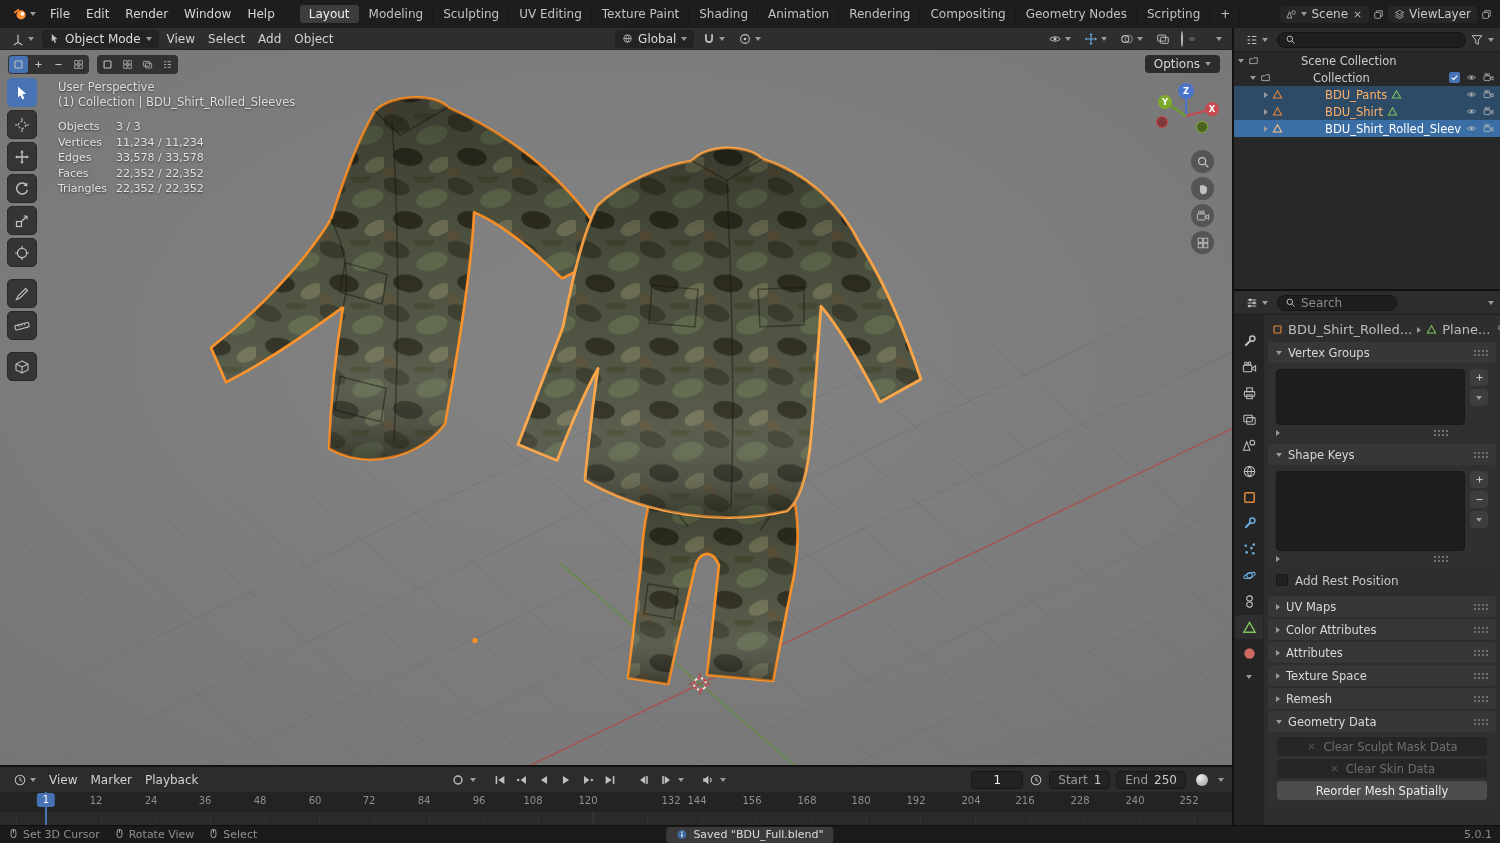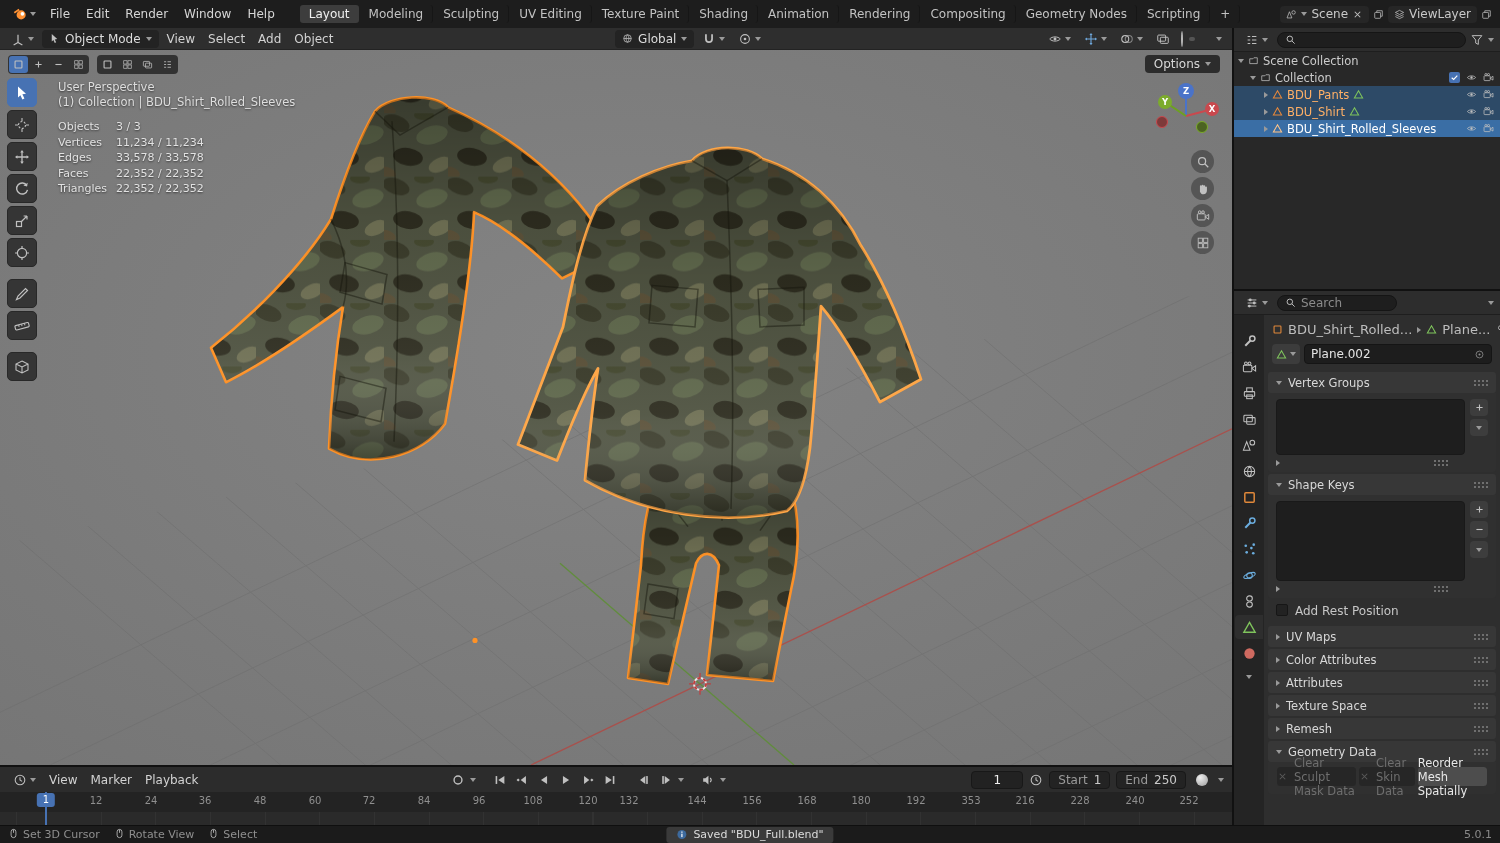--- a/index.html
+++ b/index.html
@@ -49,21 +49,21 @@
 .tool-btn .ic{width:16px;height:16px;}
 .tool-gap{height:6px;}
 .gizmo{position:absolute;right:12px;top:26px;width:68px;height:68px;}
 .navcol{position:absolute;right:18px;top:100px;display:flex;flex-direction:column;gap:4px;}
 .nav-btn{width:23px;height:23px;border-radius:50%;background:rgba(47,47,47,.5);display:flex;align-items:center;justify-content:center;}
 
 .outliner{height:263px;background:#282828;display:flex;flex-direction:column;border-bottom:2px solid #111;flex:none;}
 .ol-header{height:24px;background:#2d2d2d;border-bottom:1px solid #1e1e1e;display:flex;align-items:center;padding:0 6px;gap:4px;flex:none;}
 .search-pill{display:flex;align-items:center;gap:5px;background:#1e1e1e;border:1px solid #151515;border-radius:9px;padding:1px 7px;height:16px;flex:1;color:#8b8b8b;}
 .ol-row{height:17px;display:flex;align-items:center;gap:4px;padding:0 4px;font-size:11.5px;color:#cccccc;}
-.ol-row .name{white-space:nowrap;overflow:hidden;}
+.ol-row .name{white-space:nowrap;overflow:hidden;margin-left:38px;}
 .ol-row.sel{background:#2d4a67;color:#ffb066;}
 .ol-row.act{background:#3a6ea5;color:#ffffff;}
 .ol-right{margin-left:auto;display:flex;align-items:center;gap:6px;padding-right:2px;}
 .check{width:11px;height:11px;border-radius:2px;background:#4772b3;display:flex;align-items:center;justify-content:center;flex:none;}
 
 .properties{flex:1;background:#2e2e2e;display:flex;flex-direction:column;min-height:0;}
 .pr-header{height:24px;background:#2d2d2d;border-bottom:1px solid #1e1e1e;display:flex;align-items:center;gap:4px;padding:0 6px;flex:none;}
 .pr-main{flex:1;display:flex;min-height:0;}
 .pr-tabs{width:30px;background:#242424;display:flex;flex-direction:column;align-items:center;padding-top:14px;gap:2px;flex:none;}
 .tab{width:28px;height:24px;display:flex;align-items:center;justify-content:center;border-radius:4px 0 0 4px;}
@@ -78,21 +78,21 @@
 .panel-hdr .grip{margin-left:auto;}
 .panel-body{margin:0 4px;background:#303030;border-radius:0 0 3px 3px;padding:6px 8px;}
 .list-wrap{display:flex;gap:5px;}
 .listbox{flex:1;background:#1e1e1e;border:1px solid #191919;border-radius:4px;}
 .side-col{display:flex;flex-direction:column;gap:3px;}
 .sq-btn{width:18px;height:17px;background:#3d3d3d;border-radius:4px;display:flex;align-items:center;justify-content:center;}
 .below-row{display:flex;align-items:center;margin-top:4px;padding-right:40px;}
 .below-row .grip{margin-left:auto;}
 .chk-row{display:flex;gap:7px;padding:6px 12px;color:#c6c6c6;}
 .chk-empty{width:12px;height:12px;background:#222;border:1px solid #161616;border-radius:2px;flex:none;}
-.geo-body{margin:0 4px;background:#303030;border-radius:0 0 3px 3px;padding:5px 9px 8px;display:flex;gap:3px;}
+.geo-body{margin:0 4px;background:#303030;border-radius:0 0 3px 3px;padding:5px 9px 8px;display:flex;flex-direction:column;gap:3px;}
 .geo-btn{height:19px;border-radius:3.5px;display:flex;align-items:center;justify-content:center;gap:6px;font-size:11.5px;}
 .geo-btn.dis{background:#262626;color:#6e6e6e;}
 .geo-btn.en{background:#4d4d4d;color:#e8e8e8;}
 
 .timeline{height:60px;border-top:2px solid #111;display:flex;flex-direction:column;flex:none;}
 .tl-header{height:25px;background:#2c2c2c;display:flex;align-items:center;padding:0 8px;gap:3px;flex:none;}
 .tl-center{margin:0 auto;display:flex;align-items:center;gap:2px;}
 .tl-btn{width:20px;height:18px;display:flex;align-items:center;justify-content:center;border-radius:3px;color:#c9c9c9;}
 .tl-right{display:flex;align-items:center;gap:6px;}
 .frame-field{width:52px;height:18px;background:#222;border:1px solid #181818;border-radius:4px;display:flex;align-items:center;justify-content:center;color:#efefef;}
@@ -804,27 +804,27 @@
           <span class="tick" style="left:96px">12</span>
           <span class="tick" style="left:151px">24</span>
           <span class="tick" style="left:205px">36</span>
           <span class="tick" style="left:260px">48</span>
           <span class="tick" style="left:315px">60</span>
           <span class="tick" style="left:369px">72</span>
           <span class="tick" style="left:424px">84</span>
           <span class="tick" style="left:479px">96</span>
           <span class="tick" style="left:533px">108</span>
           <span class="tick" style="left:588px">120</span>
-          <span class="tick" style="left:629px">132</span>
+          <span class="tick" style="left:671px">132</span>
           <span class="tick" style="left:697px">144</span>
           <span class="tick" style="left:752px">156</span>
           <span class="tick" style="left:807px">168</span>
           <span class="tick" style="left:861px">180</span>
           <span class="tick" style="left:916px">192</span>
-          <span class="tick" style="left:971px">353</span>
+          <span class="tick" style="left:971px">204</span>
           <span class="tick" style="left:1025px">216</span>
           <span class="tick" style="left:1080px">228</span>
           <span class="tick" style="left:1135px">240</span>
           <span class="tick" style="left:1189px">252</span>
           <div class="playhead"></div>
           <div class="playhead-label">1</div>
         </div>
       </div>
     </div>
 
@@ -1022,34 +1022,20 @@
                 </svg>
               <span>BDU_Shirt_Rolled...</span>
               <span class="chevr"></span>
               <svg class="ic sm" style="color:#7fc45c">
                   <use href="#s-tri"></use>
                 </svg>
               <span>Plane...</span>
               <svg class="ic sm" style="margin-left:auto">
                   <use href="#s-pin"></use>
                 </svg>
-            </div>
-            <div class="name-row">
-              <span class="mini-btn">
-                <svg class="ic sm" style="color:#7fc45c">
-                    <use href="#s-tri"></use>
-                  </svg>
-                <span class="chev"></span>
-              </span>
-              <div class="name-field">
-                <span>Plane.002</span>
-                <svg class="ic sm" style="margin-left:auto;color:#8d8d8d">
-                    <use href="#s-circdot"></use>
-                  </svg>
-              </div>
             </div>
 
             <div class="panel-hdr">
               <span class="chev"></span>
               <span>Vertex Groups</span>
               <span class="grip"></span>
             </div>
             <div class="panel-body">
               <div class="list-wrap">
                 <div class="listbox" style="height:56px"></div>

